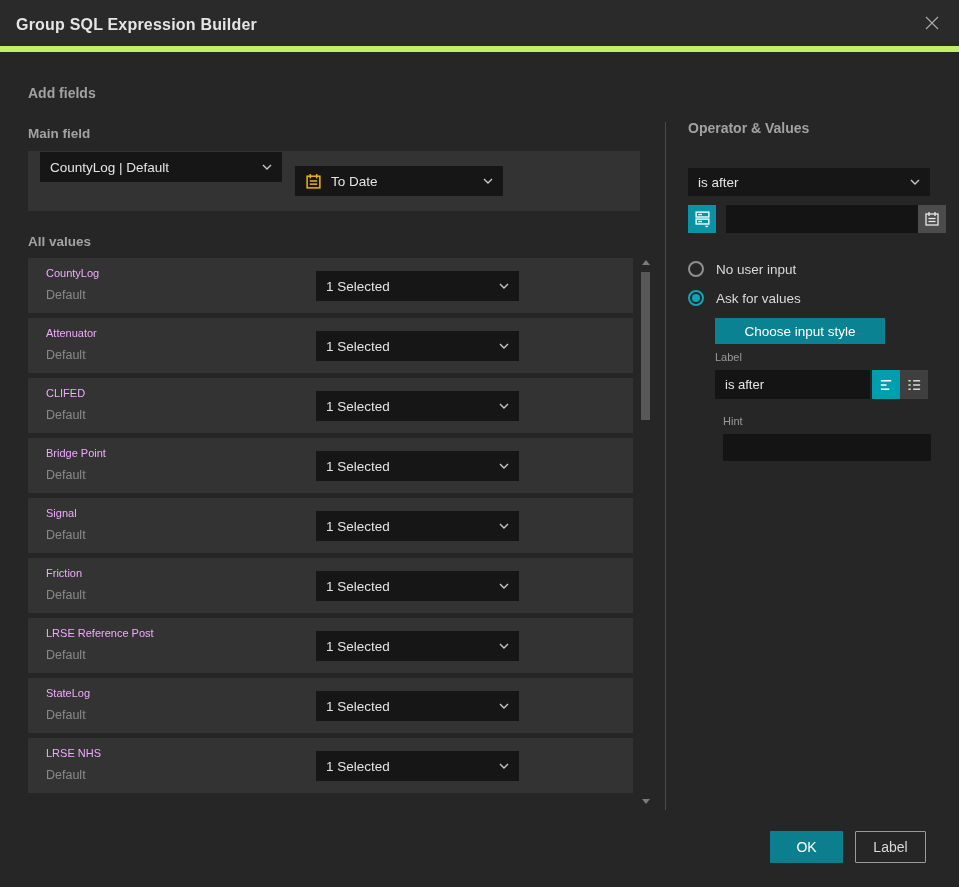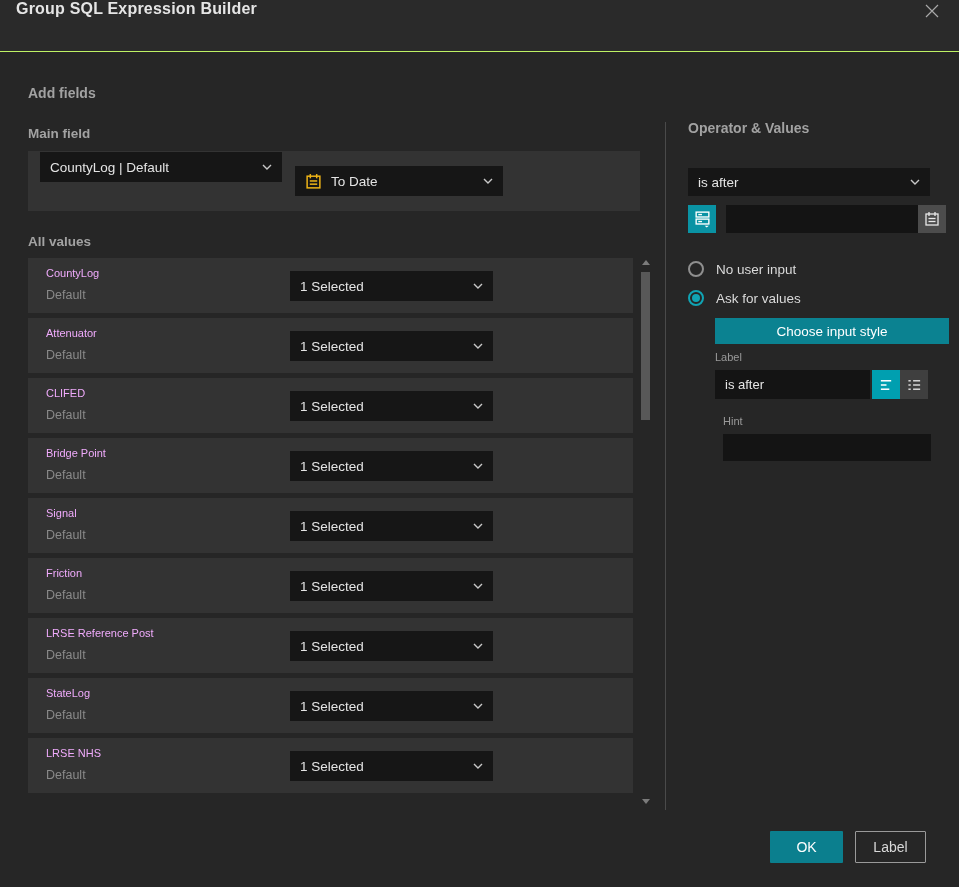--- a/index.html
+++ b/index.html
@@ -13,22 +13,22 @@
   *{box-sizing:border-box;margin:0;padding:0}
   html,body{background:#111}
   body{font-family:"Liberation Sans",sans-serif;}
   .dialog{
     position:relative;width:959px;height:887px;background:var(--page-bg);
     overflow:hidden;color:#dcdcdc;
   }
   
   .header{
     position:absolute;top:0;left:0;right:0;height:52px;background:#2a2a2a;
-    border-bottom:1px solid #bef264;display:flex;align-items:flex-start;
-    justify-content:space-between;padding:0 16px;
+    border-bottom:6px solid #bef264;display:flex;align-items:flex-end;
+    justify-content:space-between;padding:12px 16px;
   }
   .title{font-size:16px;font-weight:bold;color:#e5e5e5;letter-spacing:.2px}
   .close-btn{width:22px;height:22px;display:flex;align-items:center;justify-content:center;cursor:pointer}
   
   .section-label{position:absolute;font-size:14px;font-weight:bold;color:#a2a2a2}
   .lbl-add{left:28px;top:85px}
   .lbl-main{left:28px;top:126px;font-size:13.5px}
   .lbl-all{left:28px;top:234px;font-size:13.5px}
   
   .dd{
@@ -42,21 +42,21 @@
   .main-panel{
     position:absolute;left:28px;top:151px;width:612px;height:60px;background:var(--panel-bg);
   }
   .main-panel .dd-field{position:absolute;left:12px;top:1px;width:242px;height:30px}
   .main-panel .dd-date{position:absolute;left:267px;top:15px;width:208px;height:30px}
   
   .fields-list{position:absolute;left:28px;top:258px;width:605px}
   .field-row{position:relative;height:55px;margin-bottom:5px;background:var(--panel-bg)}
   .field-name{position:absolute;left:18px;top:9px;font-size:11px;color:#f0abfc}
   .field-sub{position:absolute;left:18px;top:30px;font-size:12.5px;color:#8a8a8a}
-  .field-dd{position:absolute;left:262px;top:13px;width:203px;height:30px}
+  .field-dd{position:absolute;left:288px;top:13px;width:203px;height:30px}
   
   .scrollbar{position:absolute;left:639px;top:258px;width:13px;height:548px}
   .sb-arrow{position:absolute;left:3px;width:0;height:0;border-left:4px solid transparent;border-right:4px solid transparent}
   .sb-up{top:2px;border-bottom:5px solid #7b7b7b}
   .sb-down{bottom:2px;border-top:5px solid #7b7b7b}
   .sb-thumb{position:absolute;left:2px;top:14px;width:9px;height:148px;background:#585858}
   
   .separator{position:absolute;left:665px;top:122px;width:1px;height:688px;background:#4a4a4a}
   
   .right{position:absolute;left:688px;top:120px;width:242px}
@@ -66,21 +66,21 @@
   .sq-btn{width:28px;flex:0 0 28px;display:flex;align-items:center;justify-content:center;border:none;cursor:pointer;padding:0}
   .sq-teal{background:var(--accent-teal)}
   .sq-gray{background:#4c4c4c}
   .value-input{margin-left:10px;flex:1;background:#141414;border:none;color:#e6e6e6;font-size:13px;padding:0 8px;font-family:inherit}
   .radio-group{margin-top:27px}
   .radio-row{display:flex;align-items:center;height:18px;margin-bottom:11px;cursor:pointer}
   .radio{width:16px;height:16px;border:2px solid #8f8f8f;border-radius:50%;position:relative;flex:0 0 16px}
   .radio.checked{border-color:#10a4b4}
   .radio.checked::after{content:"";position:absolute;left:2px;top:2px;width:8px;height:8px;border-radius:50%;background:#10a4b4}
   .radio-label{margin-left:12px;font-size:13.5px;color:#dadada}
-  .choose-btn{display:block;margin:11px 0 0 27px;width:234px;height:26px;background:#0b8291;color:#fff;
+  .choose-btn{display:block;margin:11px 0 0 27px;width:170px;height:26px;background:#0b8291;color:#fff;
     border:none;font-size:13.5px;font-family:inherit;cursor:pointer}
   .label-group{margin:7px 0 0 27px}
   .small-label{font-size:11px;color:#9a9a9a;margin-bottom:7px}
   .label-row{display:flex;height:29px}
   .label-input{width:155px;background:#141414;border:none;color:#e6e6e6;font-size:13px;padding:0 10px;font-family:inherit}
   .toggle-btn{width:28px;flex:0 0 28px;display:flex;align-items:center;justify-content:center;border:none;cursor:pointer;padding:0}
   .toggle-on{background:#009fb0;margin-left:2px}
   .toggle-off{background:#3f3f3f}
   .hint-group{margin:16px 0 0 35px}
   .hint-input{width:208px;height:27px;background:#141414;border:none;color:#e6e6e6;font-size:13px;padding:0 10px;font-family:inherit}

